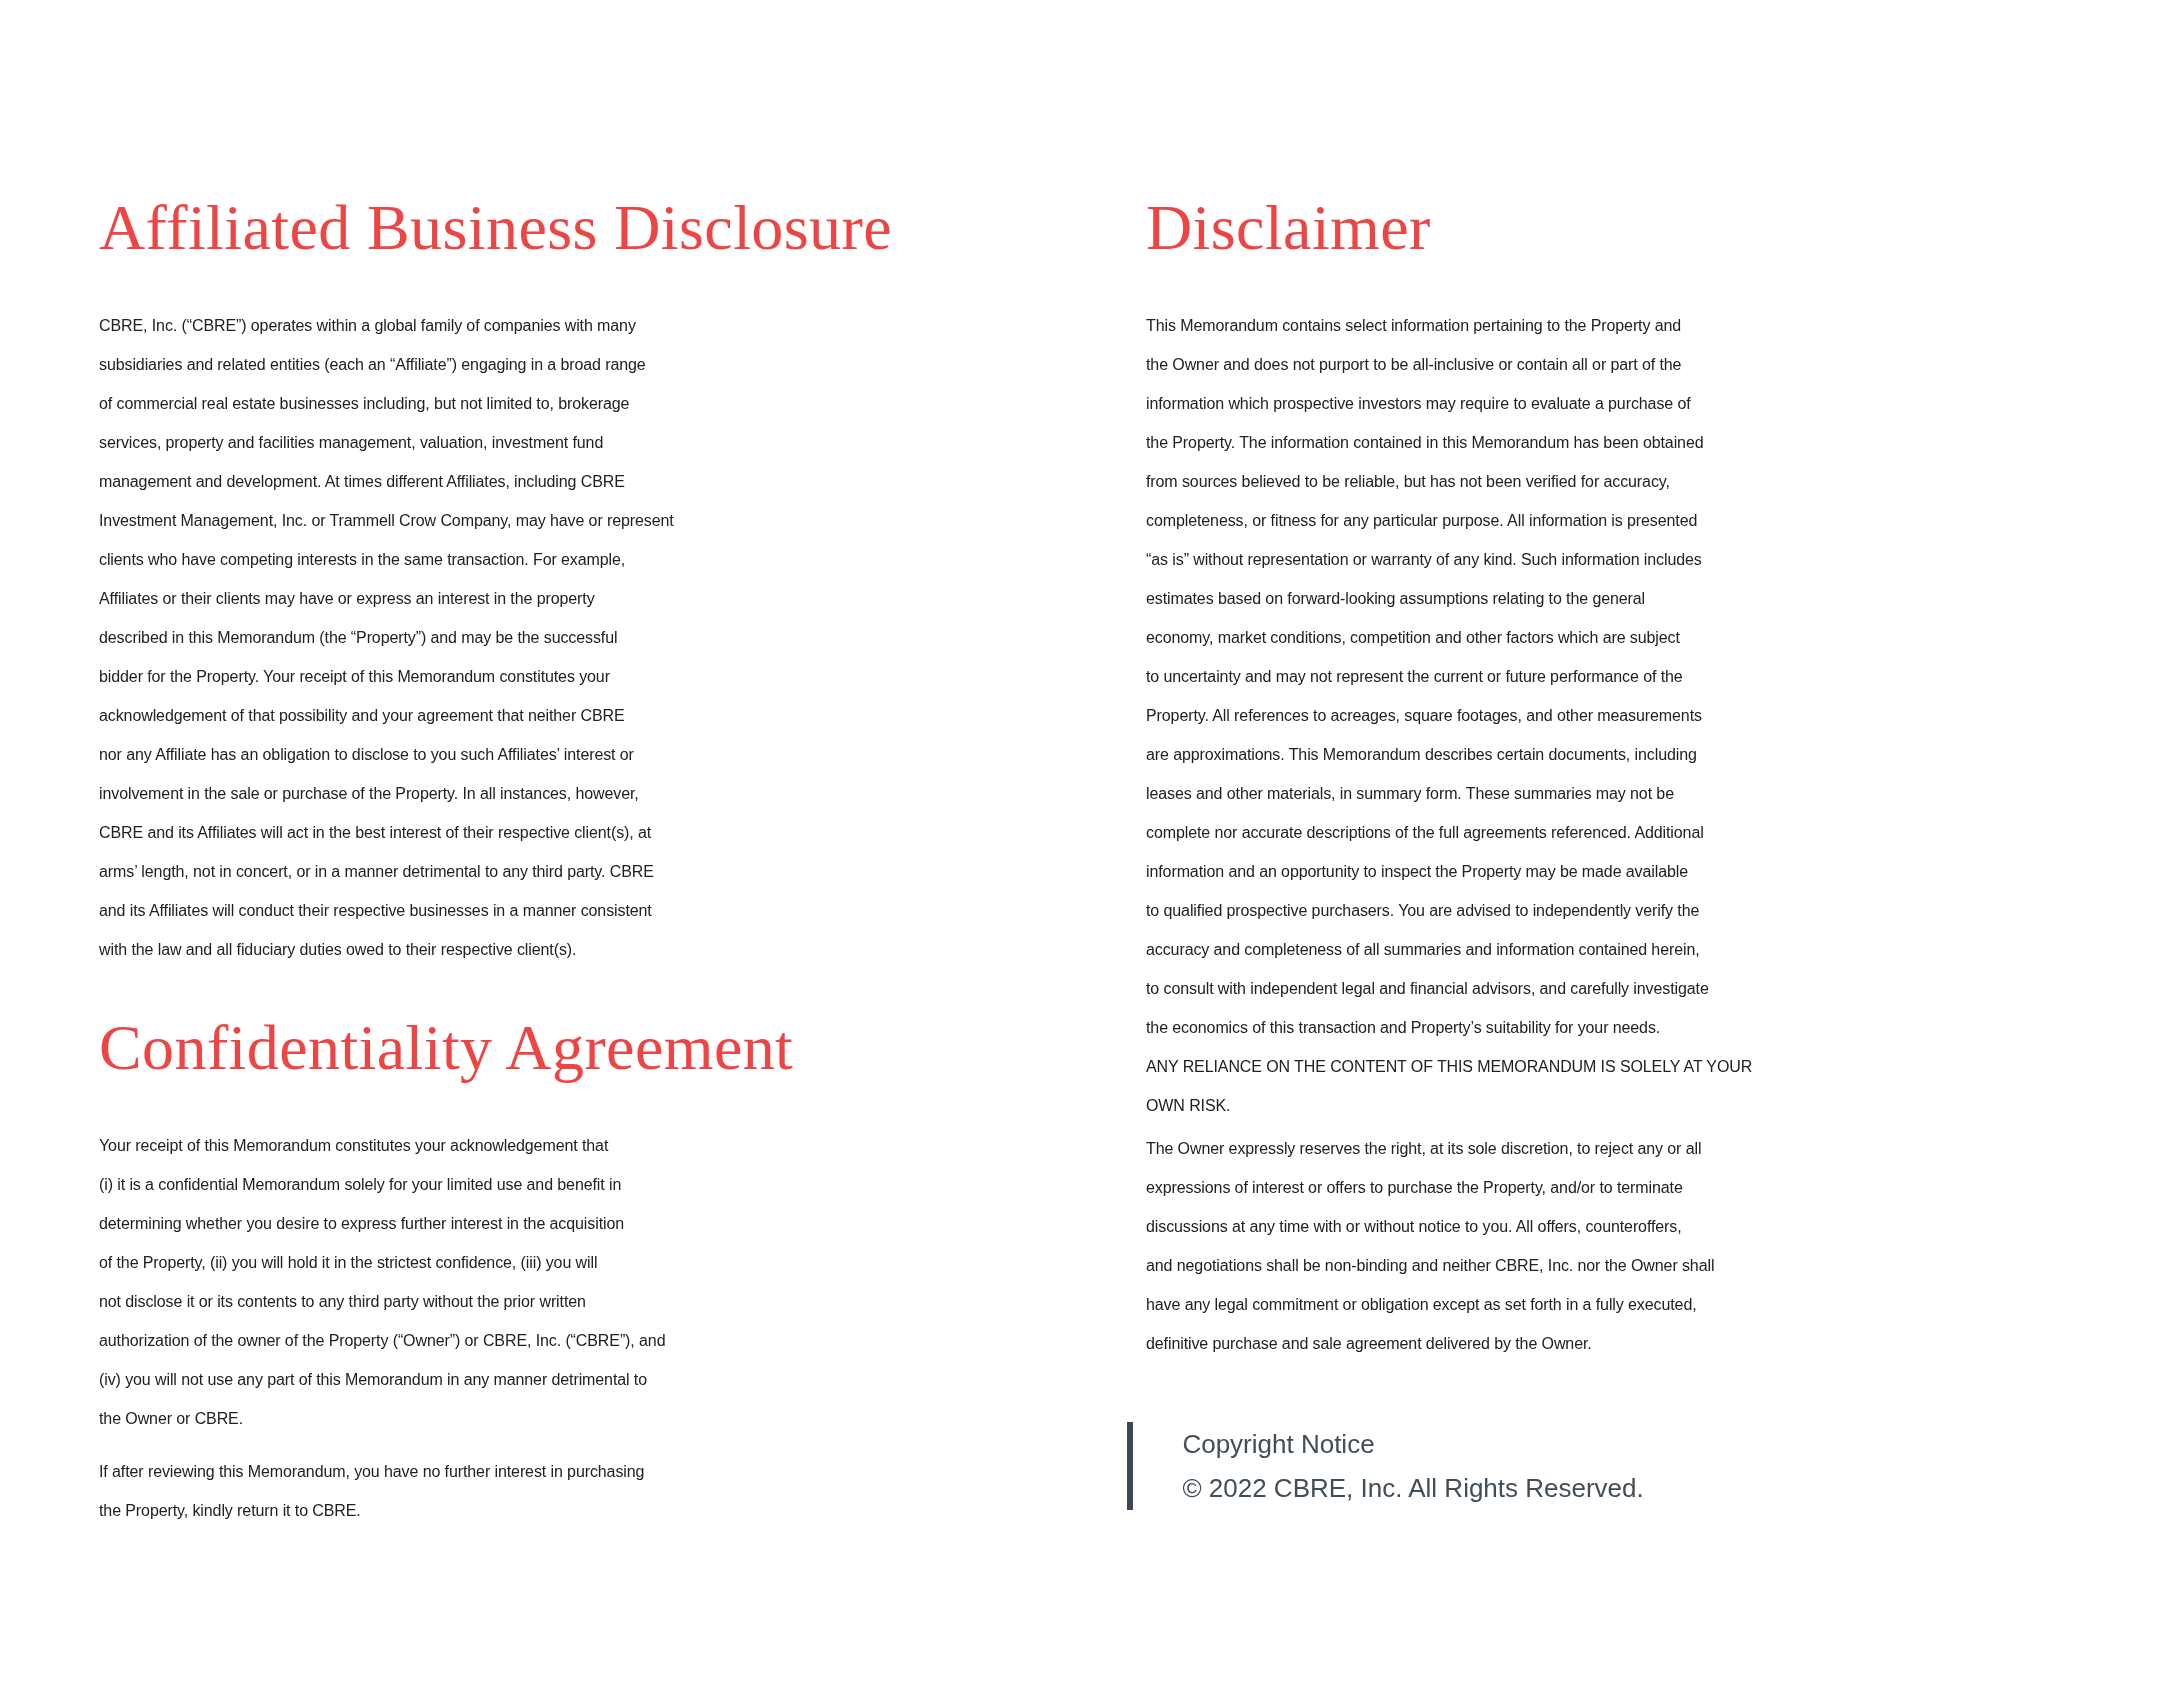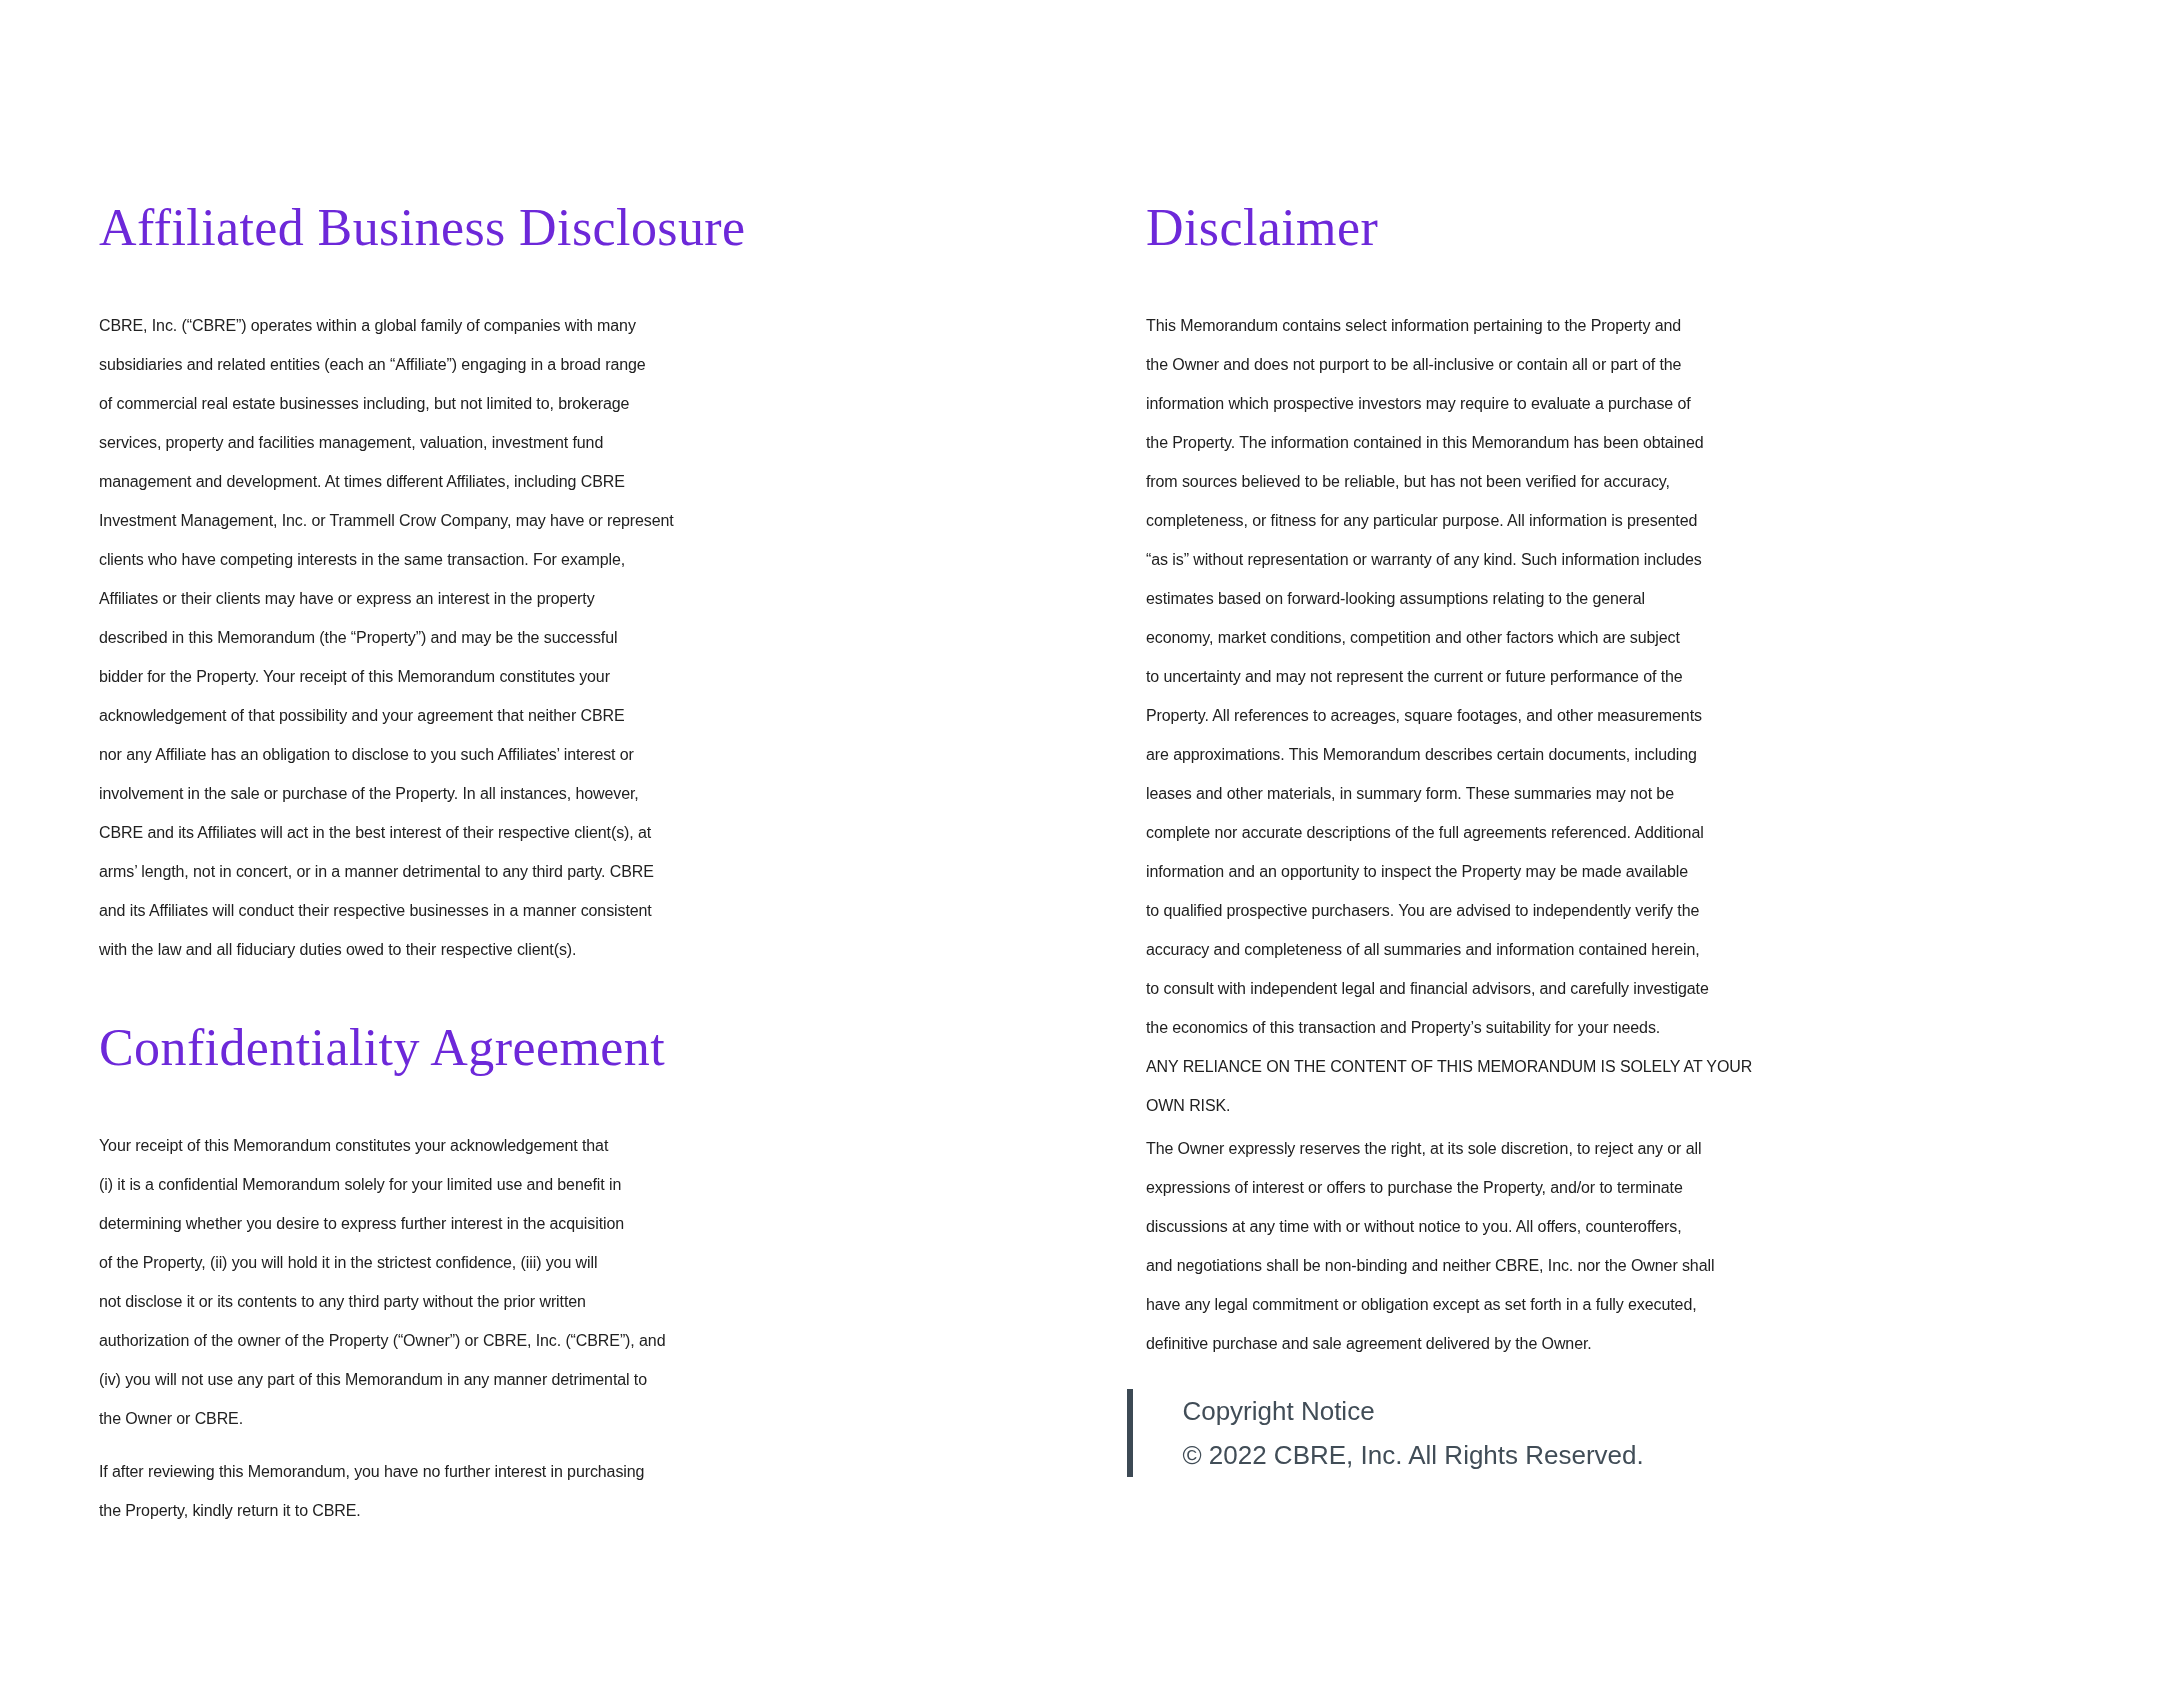--- a/index.html
+++ b/index.html
@@ -13,39 +13,39 @@
   }
   .col {
     position: absolute;
     top: 201px;
   }
   .col-left  { left: 99px;  width: 1025px; }
   .col-right { left: 1146px; width: 1038px; }
   h2.section-heading {
     font-family: "Liberation Serif", serif;
     font-weight: 400;
-    font-size: 52px;
+    font-size: 64px;
     line-height: 54px;
     letter-spacing: 0.4px;
-    color: #6d28d9;
+    color: #ef4444;
     margin: 0 0 51px 0;
   }
   h2.section-heading.second { margin-top: 52px; }
   p.body-text {
     font-size: 16px;
     line-height: 39px;
     color: #212121;
     white-space: pre;
     letter-spacing: -0.1px;
     margin: 0;
   }
   p.body-text.follow { margin-top: 13.5px; }
   p.body-text.follow-wide { margin-top: 4px; }
   .copyright-block {
-    margin-top: 26px;
+    margin-top: 59px;
     margin-left: -18.6px;
     border-left: 6.7px solid #3c4954;
     padding-left: 49px;
   }
   .copyright-block .line {
     font-size: 26px;
     line-height: 44px;
     color: #414d57;
     white-space: pre;
   }

